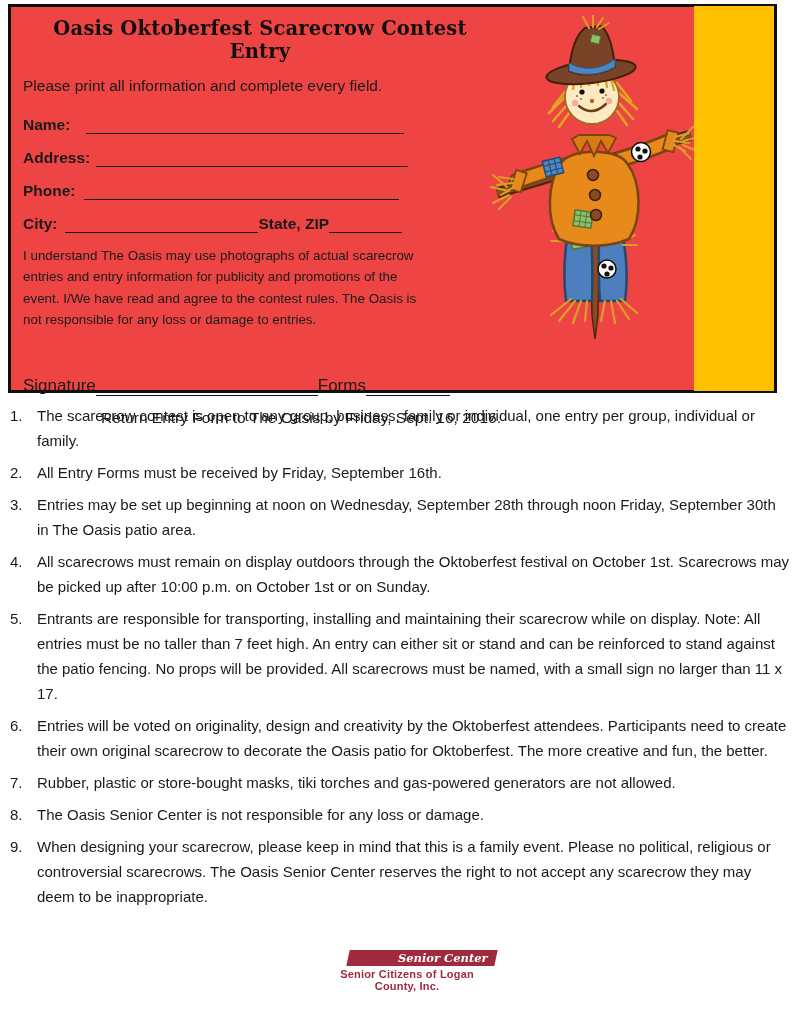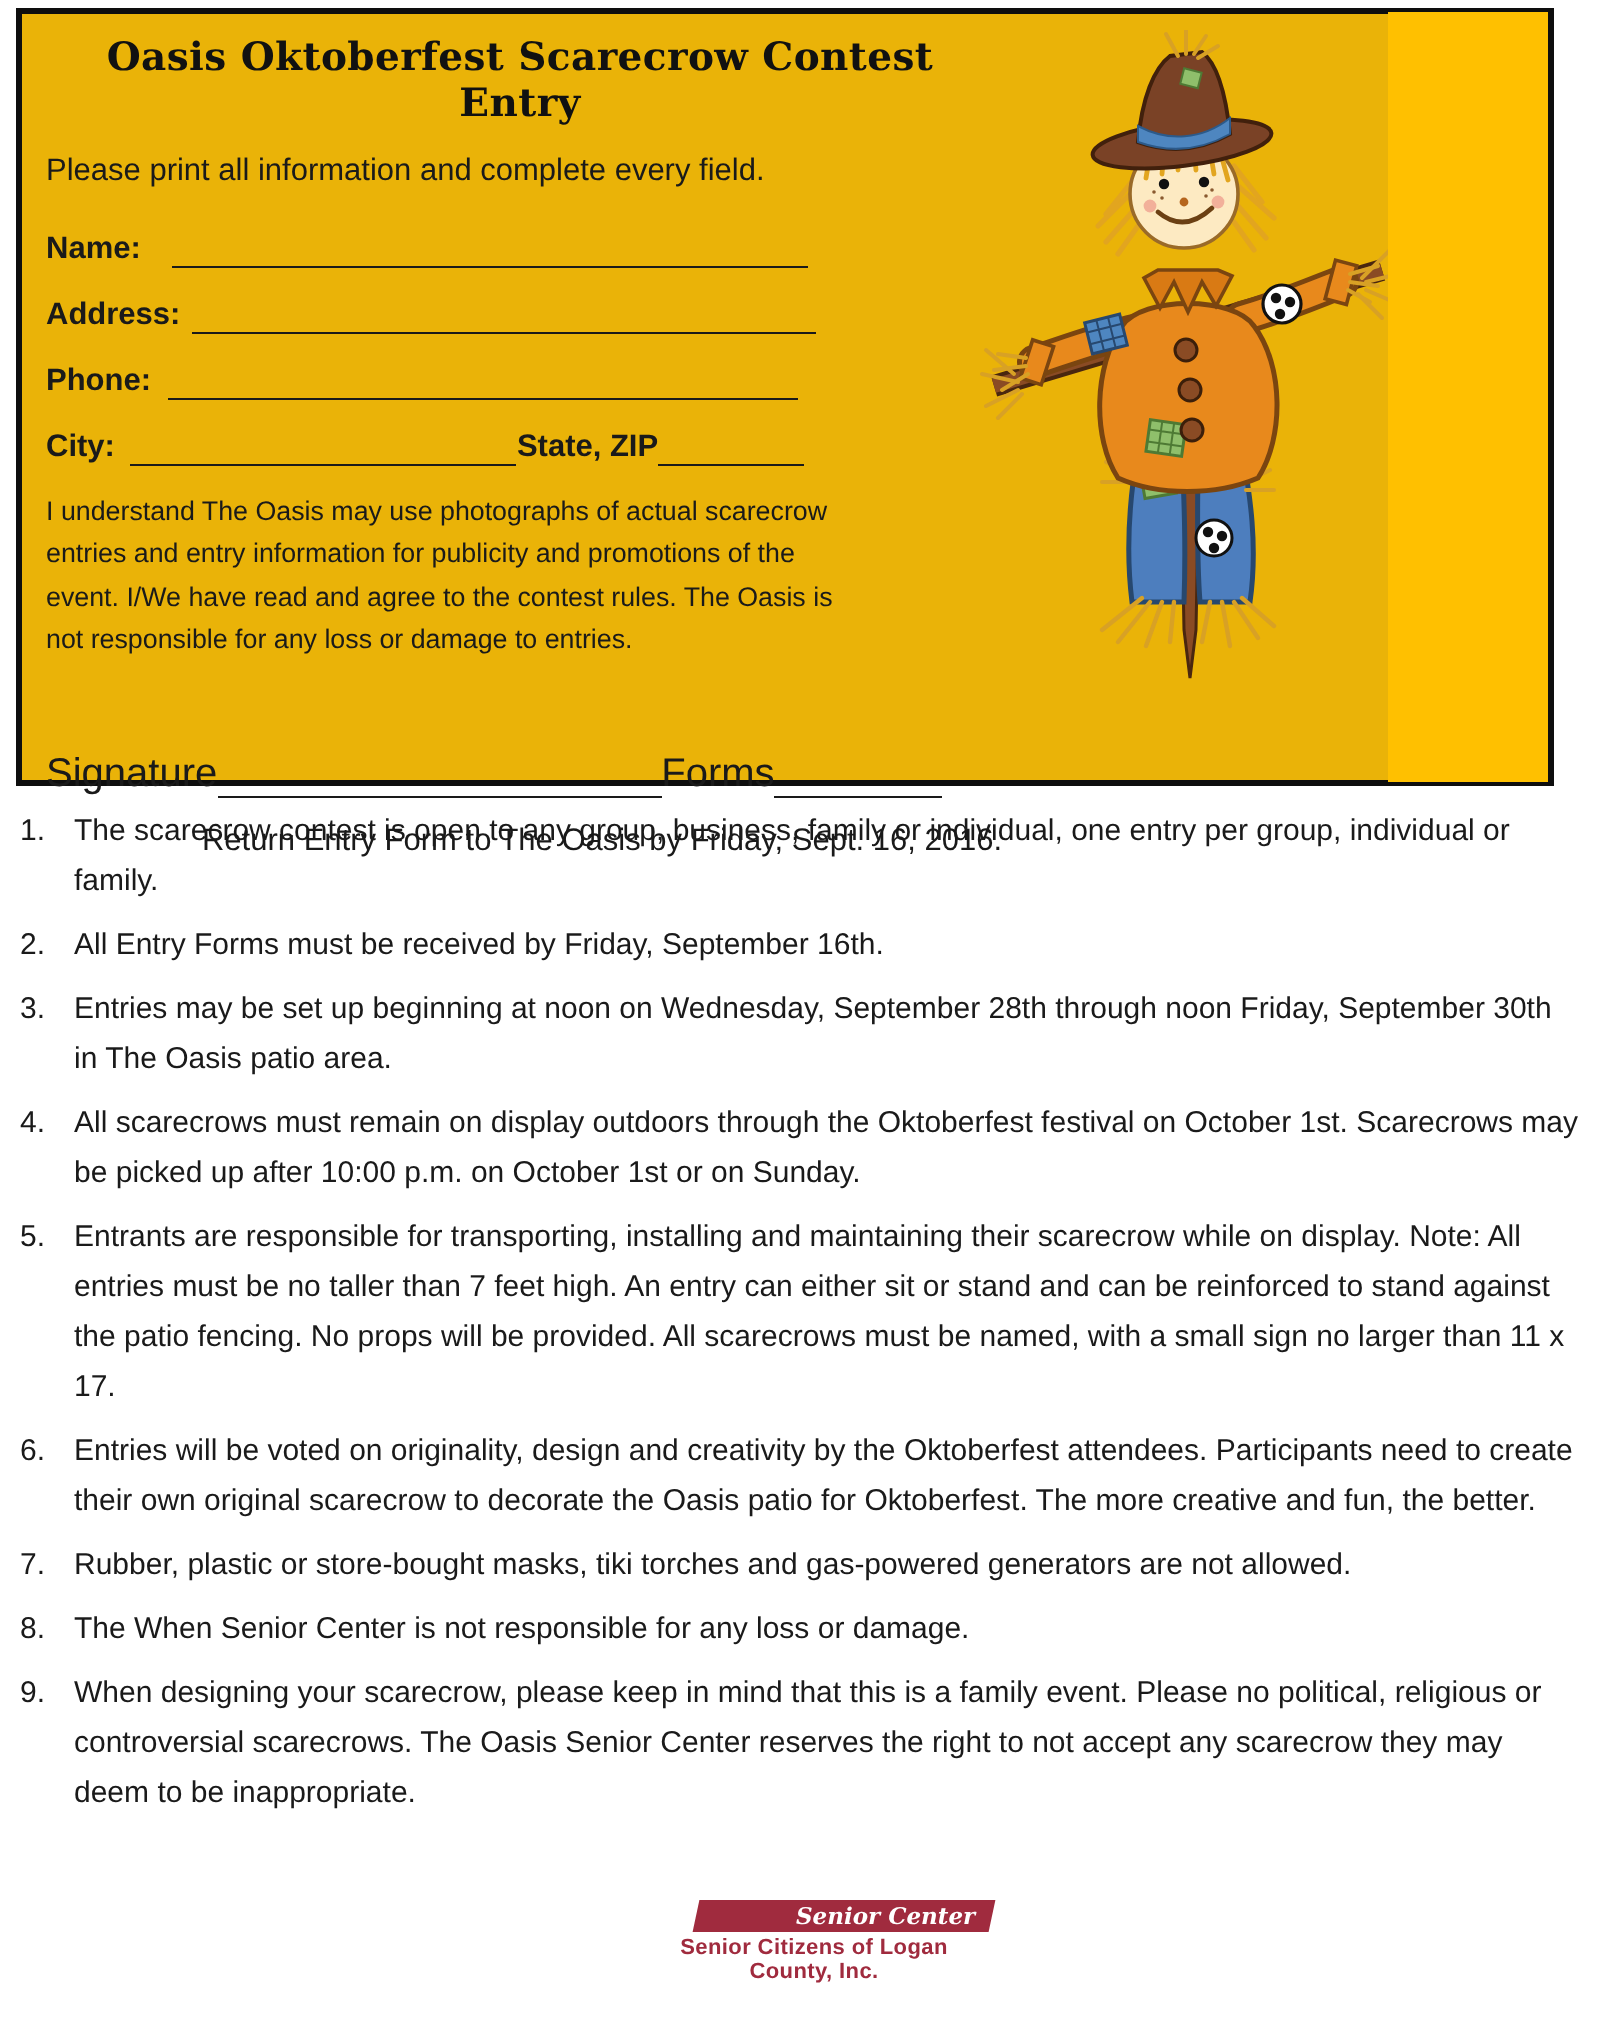--- a/index.html
+++ b/index.html
@@ -2,21 +2,21 @@
 <html><head>
 <meta charset="utf-8">
 <style>
   * { margin:0; padding:0; box-sizing:border-box; }
   html,body { width:800px; height:1015px; background:#ffffff; font-family:"Liberation Sans", sans-serif; color:#1a1a1a; overflow:hidden; }
   .page { position:relative; width:800px; height:1015px; background:#fff; }
 
   
   .form-frame {
     position:absolute; left:8px; top:4px; width:769px; height:389px;
-    border:3px solid #0e0e0e; background:#eab308;
+    border:3px solid #0e0e0e; background:#ef4444;
   }
   .accent-bar {
     position:absolute; left:694px; top:6px; width:80px; height:385px;
     background:#FFC000;
   }
   .form-content { position:absolute; left:10px; top:6px; width:480px; }
   .form-title {
     width:478px; text-align:center;
     font-family:"DejaVu Serif", serif; font-weight:bold; font-size:19.5px;
     letter-spacing:0.2px; margin:4px 0 14px 0; color:#111;
@@ -24,21 +24,21 @@
   .instructions { font-size:15.5px; margin:0 0 6px 2px; }
   .field-row { display:flex; align-items:flex-end; height:33px; font-size:15.5px; margin-left:2px;font-weight:bold; }
   .field-label { white-space:nowrap; }
   .blank-line { border-bottom:1.8px solid #1a1a1a; height:20px; display:inline-block; }
   .name-line { width:318px; margin-left:16px; }
   .address-line { width:312px; margin-left:6px; }
   .city-line { width:193px; margin-left:8px; }
   .zip-line { width:73px; }
   .phone-line { width:315px; margin-left:8px; }
   .disclaimer { width:402px; font-size:13.4px; line-height:21.3px; margin:12px 0 0 2px; }
-  .signature-row { display:flex; align-items:flex-end; font-size:20px; margin:46px 0 0 2px; }
+  .signature-row { display:flex; align-items:flex-end; font-size:17px; margin:46px 0 0 2px; }
   .signature-line { width:222px; }
   .date-line { width:84px; }
   .return-line { width:560px; text-align:center; font-weight:normal; font-size:15.5px; margin-top:13px; }
 
   .scarecrow-wrap { position:absolute; left:478px; top:8px; width:212px; height:330px; }
 
   
   .rules { position:absolute; left:10px; top:403px; width:782px; }
   .rules-heading { font-weight:bold; font-size:15.2px; margin-bottom:14px; }
   .rule { display:flex; font-size:15px; line-height:25px; margin-bottom:7px; }
@@ -270,21 +270,21 @@
     <div class="rule">
       <span class="rule-num">6.</span>
       <span class="rule-text">Entries will be voted on originality, design and creativity by the Oktoberfest attendees.  Participants need to create their own original scarecrow to decorate the Oasis patio for Oktoberfest.  The more creative and fun, the better.</span>
     </div>
     <div class="rule">
       <span class="rule-num">7.</span>
       <span class="rule-text">Rubber, plastic or store-bought masks, tiki torches and gas-powered generators are not allowed.</span>
     </div>
     <div class="rule">
       <span class="rule-num">8.</span>
-      <span class="rule-text">The When Senior Center is not responsible for any loss or damage.</span>
+      <span class="rule-text">The Oasis Senior Center is not responsible for any loss or damage.</span>
     </div>
     <div class="rule">
       <span class="rule-num">9.</span>
       <span class="rule-text">When designing your scarecrow, please keep in mind that this is a family event.  Please no political, religious or controversial scarecrows.  The Oasis Senior Center reserves the right to not accept any scarecrow they may deem to be inappropriate.</span>
     </div>
   </div>
 
   <div class="logo">
     <div class="logo-banner">
       <span>Senior Center</span>

